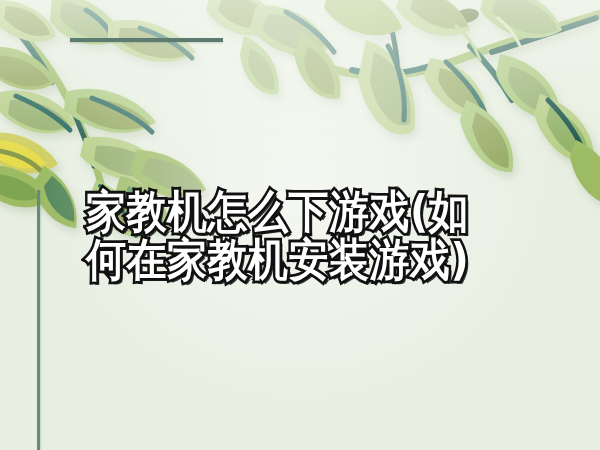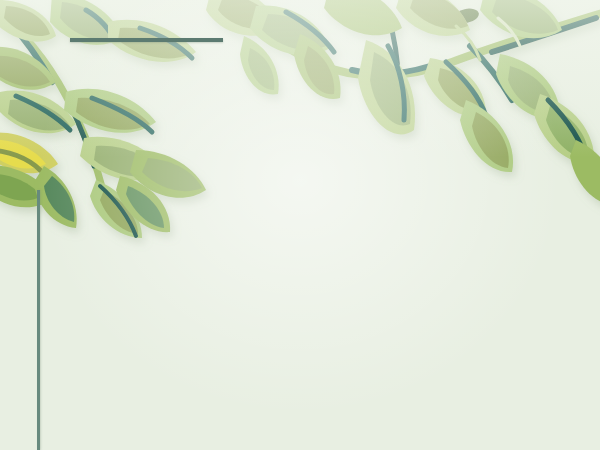--- a/index.html
+++ b/index.html
@@ -196,14 +196,18 @@
       <path d="M 120 176 C 150 182, 172 206, 170 232 C 146 234, 124 212, 116 190 Z" fill="#9cbb63"></path>
       <path d="M 128 186 C 150 194, 164 212, 164 228 C 146 226, 132 208, 126 194 Z" fill="#1d5f56" opacity="0.45"></path>
     </g>
   </svg>
 
   <div id="paper-texture"></div>
 
   <div class="rule-h"></div>
   <div class="rule-v"></div>
 
+  <div id="title-block">
+    <div class="title-line">家教机怎么下游戏(如</div>
+    <div class="title-line">何在家教机安装游戏)</div>
+  </div>
 
 </div>
 
 </body></html>

